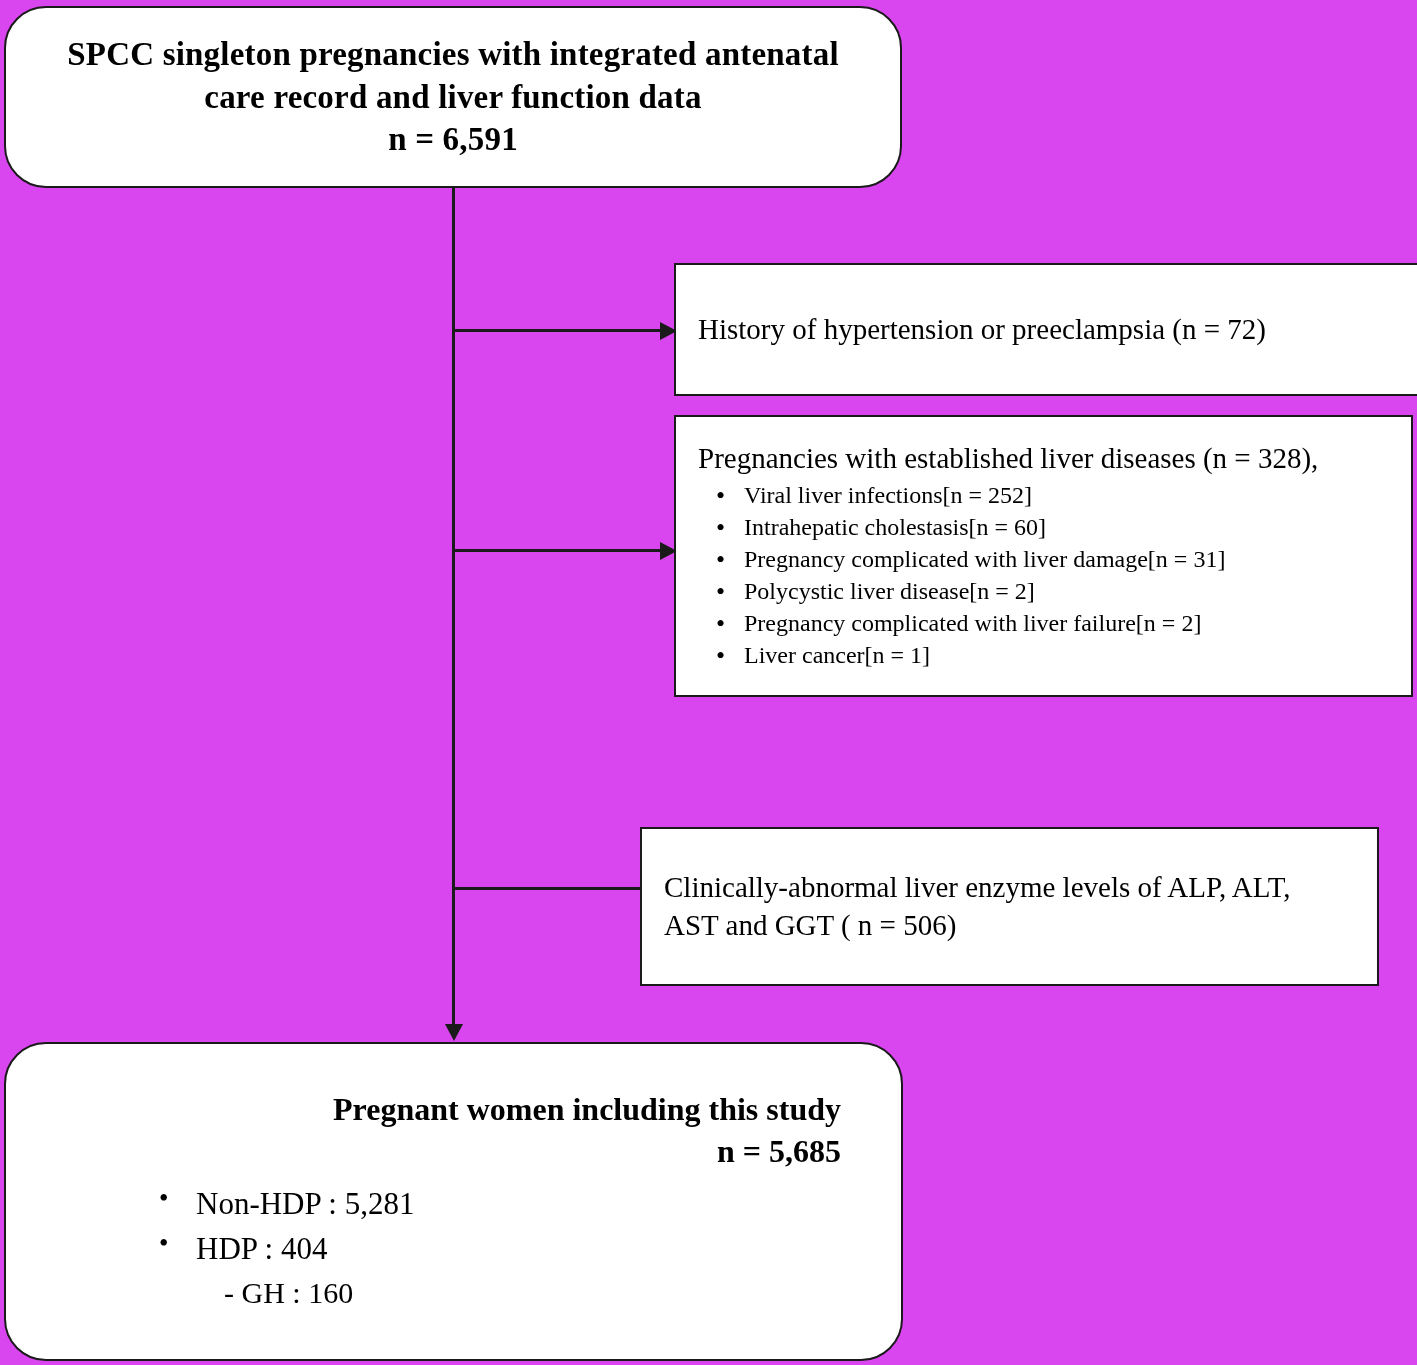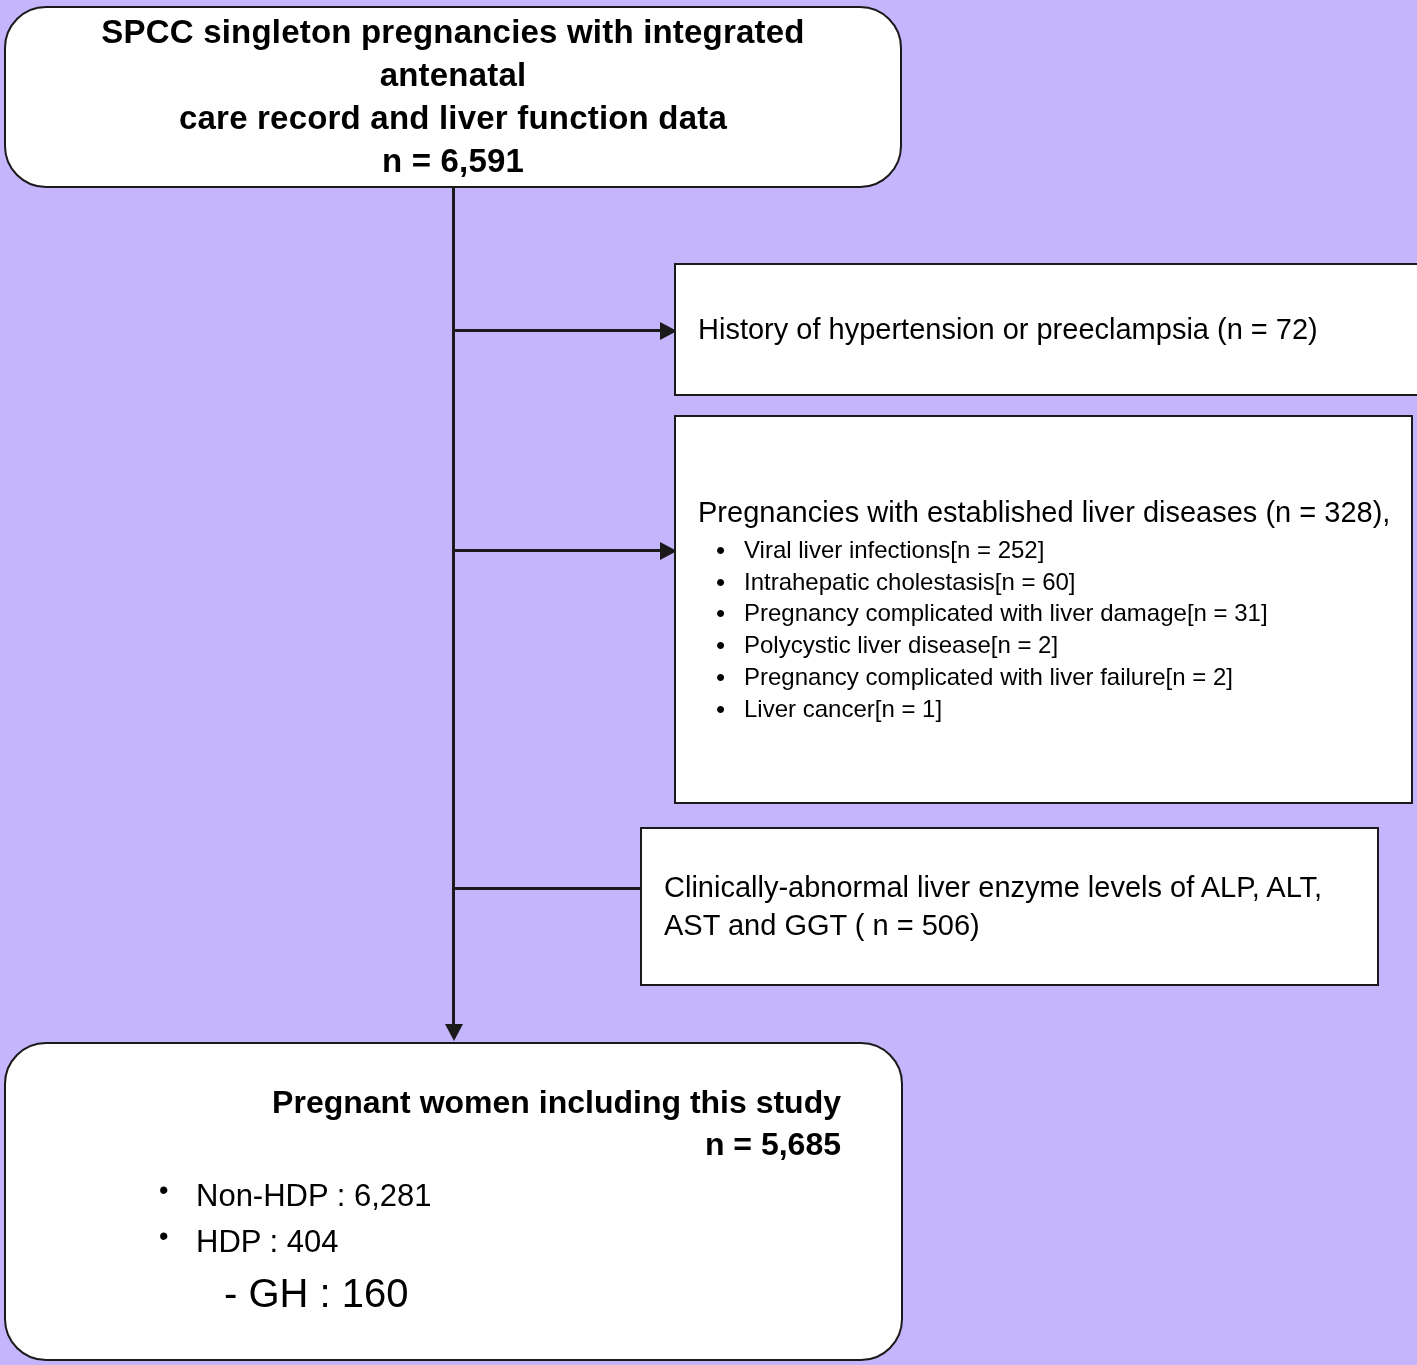--- a/index.html
+++ b/index.html
@@ -4,23 +4,23 @@
 <style>
   html, body {
     margin: 0;
     padding: 0;
     background: #ffffff;
   }
   #canvas {
     position: relative;
     width: 1417px;
     height: 1365px;
-    background: #c4b5fd;
+    background: #d946ef;
     overflow: hidden;
-    font-family: Liberation Sans, sans-serif;
+    font-family: Liberation Serif, serif;
     color: #000000;
   }
 
   
   .box {
     position: absolute;
     box-sizing: border-box;
     background: #ffffff;
     border: 2px solid #1a1a1a;
   }
@@ -60,21 +60,21 @@
     top: 263px;
     width: 874px;
     height: 133px;
     display: flex;
     align-items: center;
   }
   #box-excl-2 {
     left: 674px;
     top: 415px;
     width: 739px;
-    height: 389px;
+    height: 282px;
     display: flex;
     align-items: center;
   }
   #box-excl-3 {
     left: 640px;
     top: 827px;
     width: 739px;
     height: 159px;
     display: flex;
     align-items: center;
@@ -146,21 +146,21 @@
   }
   ul.outcome-list > li.has-bullet::before {
     content: "\2022";
     position: absolute;
     left: 135px;
     top: -2px;
     font-size: 27px;
   }
   ul.outcome-list > li.sub {
     padding-left: 200px;
-    font-size: 40px;
+    font-size: 30px;
   }
 
   
   .line {
     position: absolute;
     background: #1a1a1a;
   }
   .vline { width: 3px; }
   .hline { height: 3px; }
 
@@ -234,20 +234,20 @@
     </div>
   </div>
 
   <div class="box rounded" id="box-included">
     <div class="included-body">
       <div class="included-title">
         <span class="ln">Pregnant women including this study</span>
         <span class="ln">n = 5,685</span>
       </div>
       <ul class="outcome-list">
-        <li class="has-bullet">Non-HDP :  6,281</li>
+        <li class="has-bullet">Non-HDP :  5,281</li>
         <li class="has-bullet">HDP : 404</li>
         <li class="sub">- GH : 160</li>
       </ul>
     </div>
   </div>
 
 </div>
 
 </body></html>

